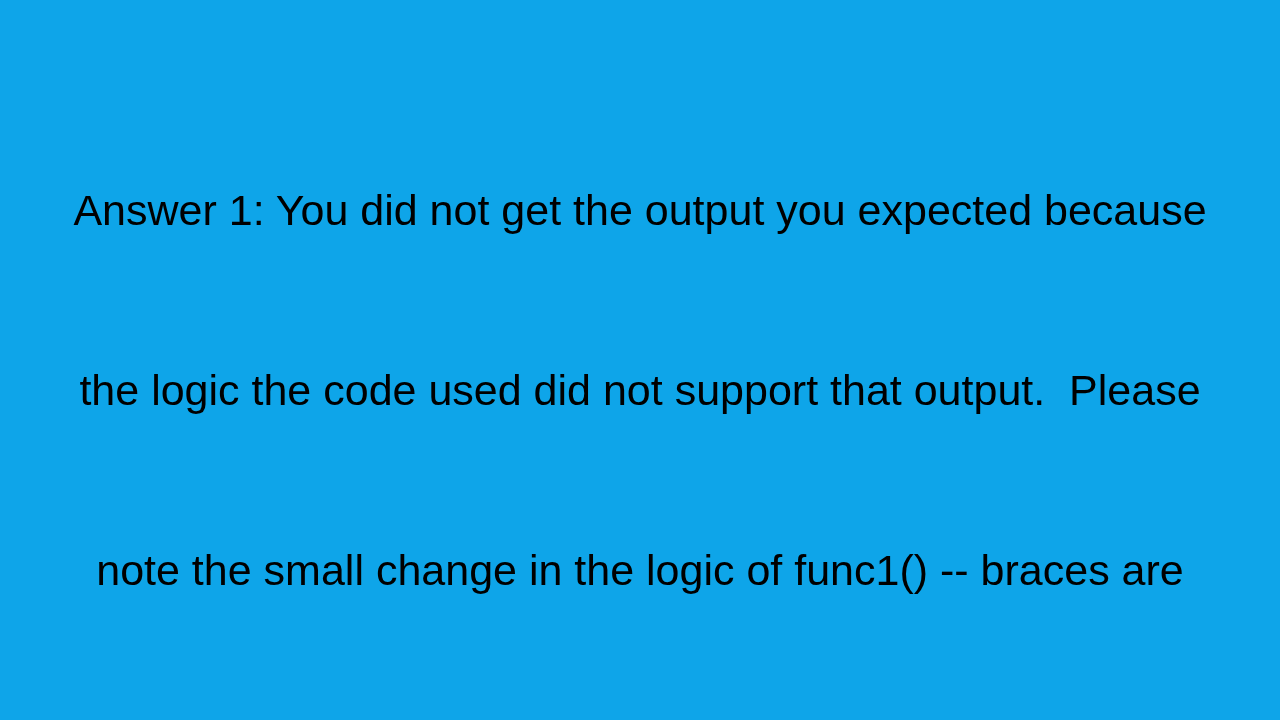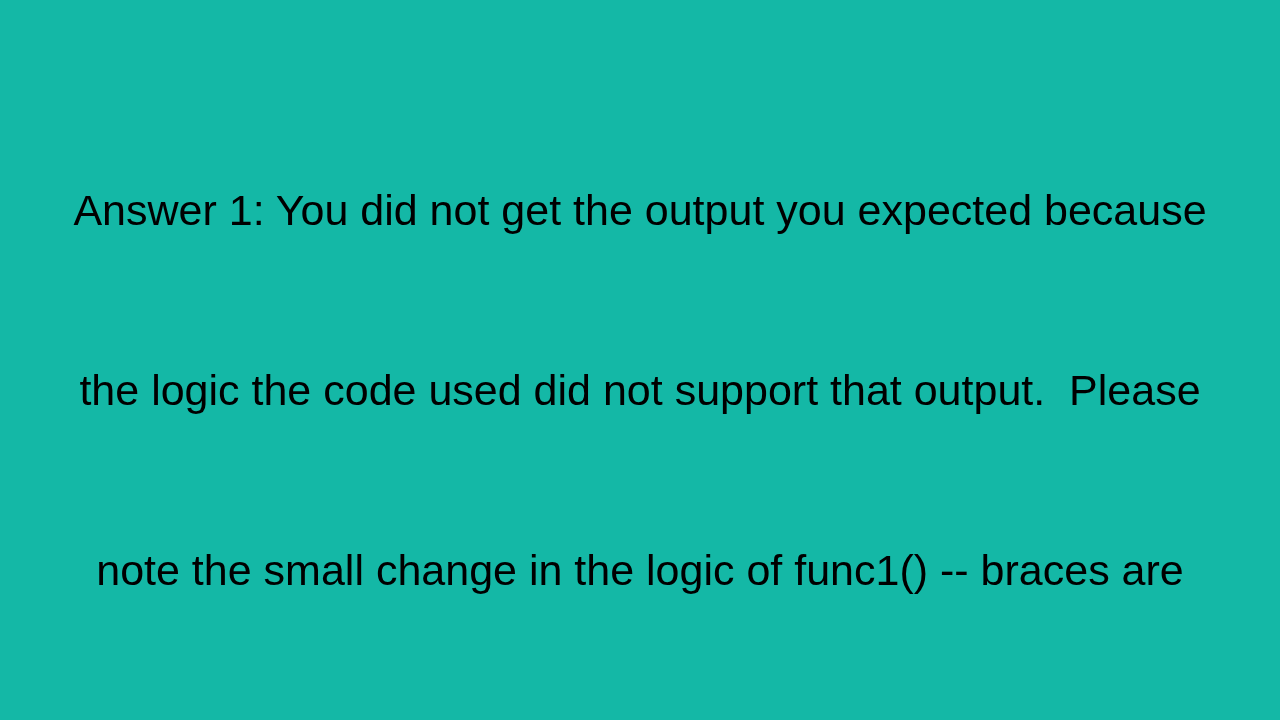--- a/index.html
+++ b/index.html
@@ -12,21 +12,21 @@
     width: 1280px;
     height: 720px;
     overflow: hidden;
     font-family: "Liberation Sans", sans-serif;
   }
 
   #page {
     position: relative;
     width: 1280px;
     height: 720px;
-    background: #14b8a6;
+    background: #0ea5e9;
     overflow: hidden;
   }
 
   
   .text-block {
     position: absolute;
     top: 0;
     left: 50%;
     transform: translateX(-50%);
     width: 1600px;

